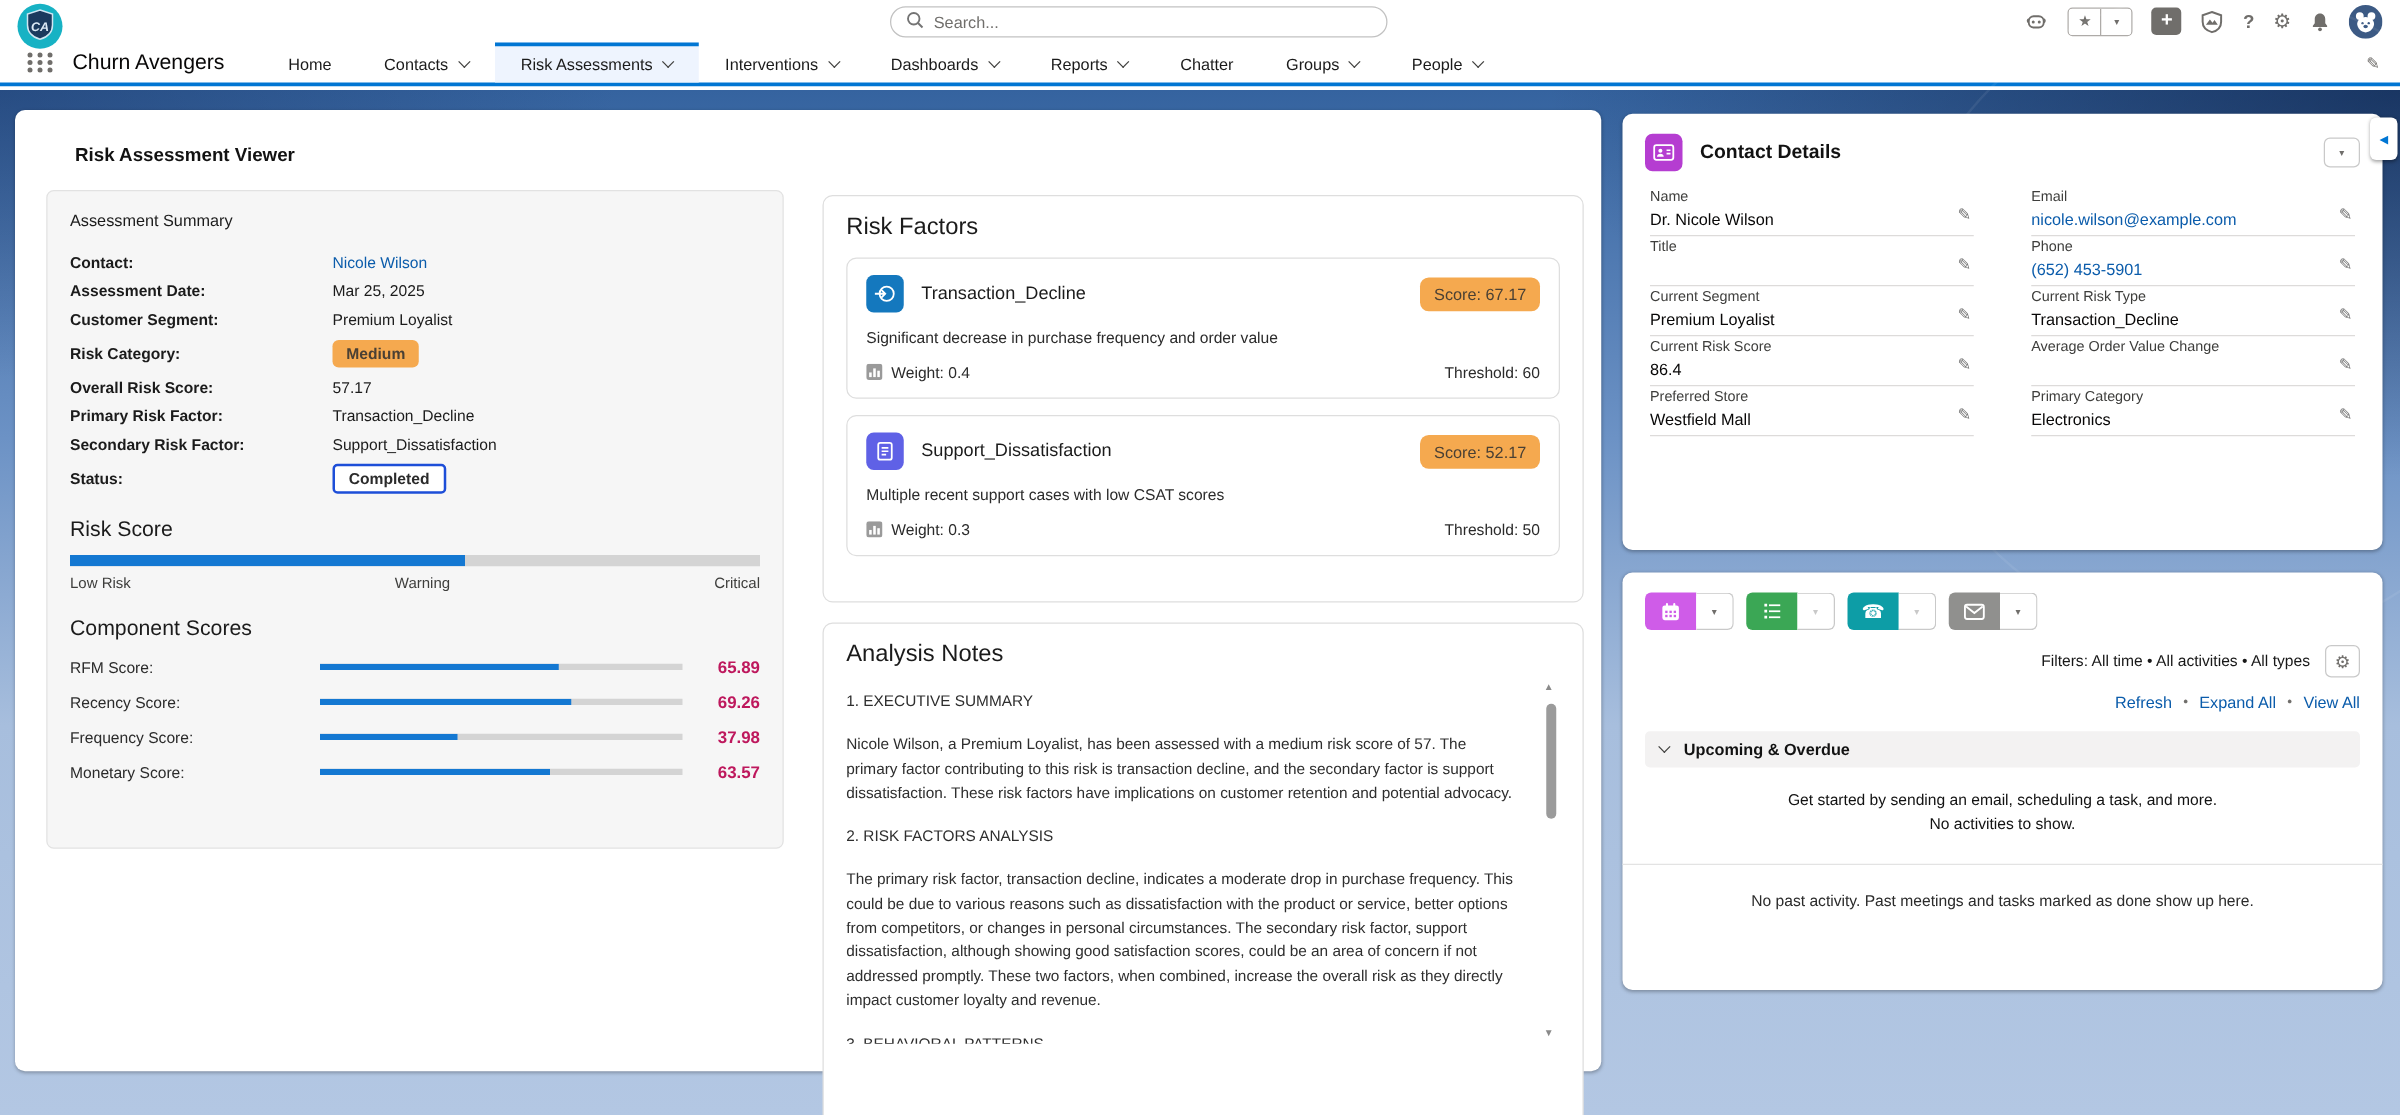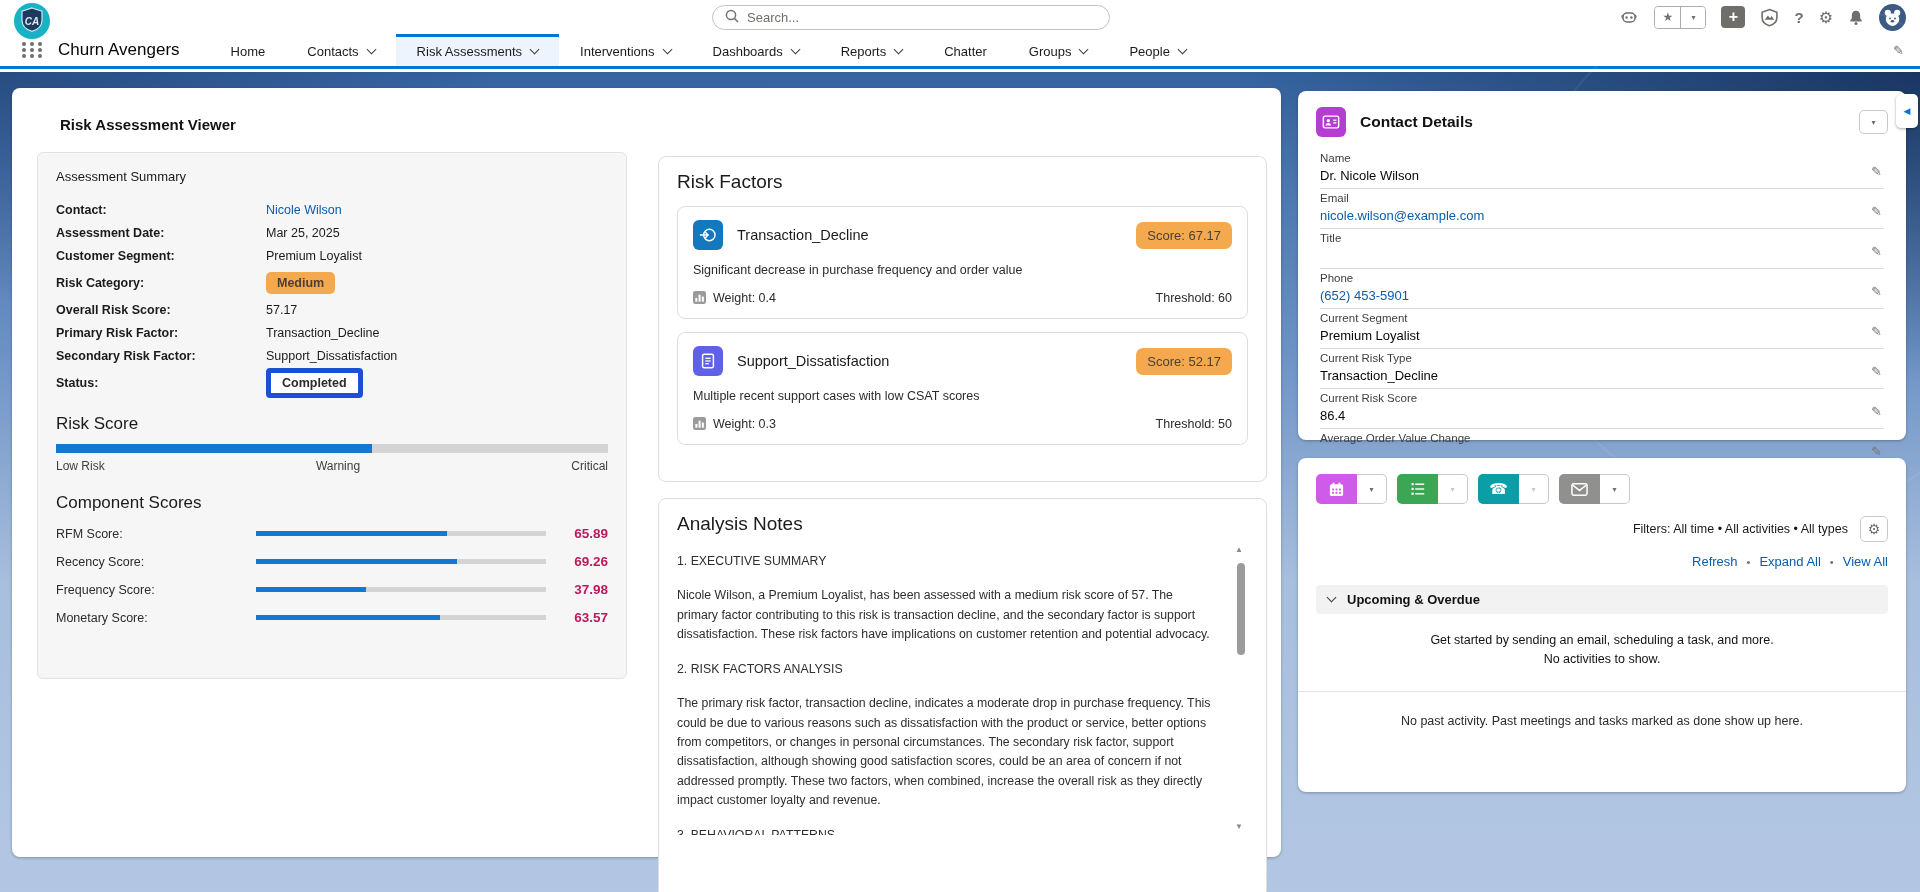--- a/index.html
+++ b/index.html
@@ -47,21 +47,21 @@
   
   .page-title { position:absolute; left:48px; top:28px; font-size:15px; font-weight:700; color:#121212; }
   .summary { position:absolute; left:25px; top:64px; width:590px; height:527px; background:#f6f6f6; border:1px solid #e2e2e2; border-radius:6px; padding:16px 18px; }
   .summary h2 { font-size:13px; font-weight:400; color:#1b1b1b; margin-bottom:14px; }
   .frow { display:flex; align-items:center; min-height:23px; }
   .frow.tall { min-height:31px; }
   .flabel { width:210px; font-weight:700; font-size:12.5px; color:#1b1b1b; flex:none; }
   .fval { font-size:12.5px; color:#1b1b1b; }
   .fval.link { color:var(--link); cursor:pointer; }
   .badge { background:var(--badge_bg); color:var(--badge_text); font-weight:700; font-size:12.5px; padding:4px 11px; border-radius:5px; }
-  .obadge { background:#fff; border:5px solid #1d4ed8; font-weight:700; font-size:12.5px; padding:3px 11px; border-radius:4px; color:#2b2b2b; }
+  .obadge { background:#fff; border:2px solid #1d4ed8; font-weight:700; font-size:12.5px; padding:3px 11px; border-radius:4px; color:#2b2b2b; }
   .rs-head { font-size:17px; font-weight:400; color:#1b1b1b; margin:16px 0 10px; }
   .track { height:9px; background:var(--bar_track); position:relative; overflow:hidden; }
   .fill { position:absolute; left:0; top:0; bottom:0; background:var(--bar_fill); }
   .scale { display:flex; justify-content:space-between; font-size:12px; color:#3e3e3c; margin-top:6px; }
   .cs-head { font-size:17px; font-weight:400; color:#1b1b1b; margin:20px 0 4px; }
   .crow { display:flex; align-items:center; margin-top:13px; }
   .clabel2 { width:200px; font-size:12.5px; color:#2b2b2b; flex:none; }
   .ctrack { width:290px; height:5px; background:var(--bar_track); position:relative; overflow:hidden; flex:none; }
   .cval2 { flex:1; text-align:right; font-weight:700; font-size:13.5px; color:#be185d; }
 
@@ -83,21 +83,21 @@
   .rail { position:absolute; right:0; top:8px; bottom:4px; width:16px; }
   .rail .arr { position:absolute; left:3px; font-size:8px; color:#8a8a8a; cursor:pointer; }
   .rail .arr.up { top:0; } .rail .arr.dn { bottom:0; }
   .thumb { position:absolute; right:3px; top:18px; width:8px; height:92px; border-radius:4px; background:#9b9b9b; cursor:grab; }
 
   
   .chead { display:flex; align-items:center; padding:16px 18px 10px;text-align:center; }
   .cicon { width:30px; height:30px; border-radius:6px; background:var(--icon_contact); display:flex; align-items:center; justify-content:center; flex:none; }
   .ctitle { font-size:15.5px; font-weight:700; color:#121212; margin-left:14px; }
   .cddbtn { margin-left:auto; width:29px; height:24px; border:1px solid #c9c9c9; border-radius:5px; display:flex; align-items:center; justify-content:center; font-size:8px; color:#706e6b; background:#fff; cursor:pointer; }
-  .cfields { display:grid; grid-template-columns:1fr; column-gap:46px; padding:2px 22px 0; }
+  .cfields { display:grid; grid-template-columns:1fr 1fr; column-gap:46px; padding:2px 22px 0; }
   .cfield { border-bottom:1px solid #dddbda; min-height:40px; padding:3px 0 5px; position:relative; }
   .cflabel { font-size:11.5px; color:#3e3e3c; }
   .cfval { font-size:13px; color:#080707; margin-top:4px; min-height:15px; padding-right:24px; }
   .cfval.link { color:var(--link); cursor:pointer; }
   .cpencil { position:absolute; right:2px; bottom:9px; font-size:13px; color:#747474; cursor:pointer; }
 
   
   .abtns { display:flex; gap:10px; padding:16px 18px 4px; }
   .split { display:flex; }
   .abtn { width:41px; height:30px; border-radius:5px 0 0 5px; display:flex; align-items:center; justify-content:center; color:#fff; cursor:pointer; }

